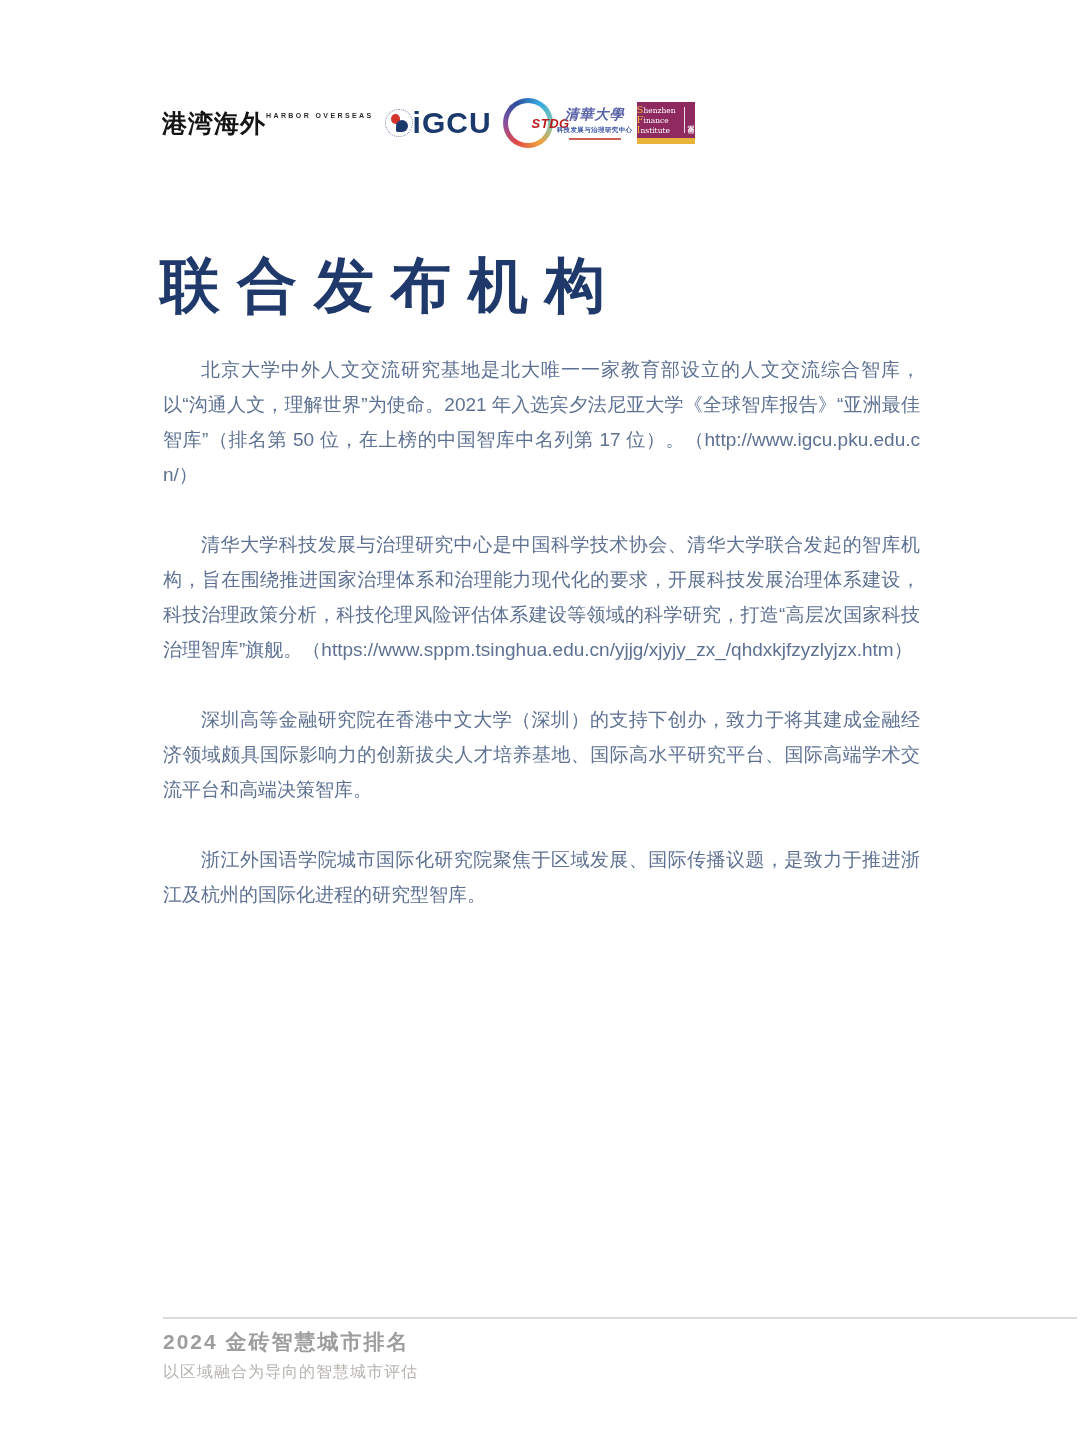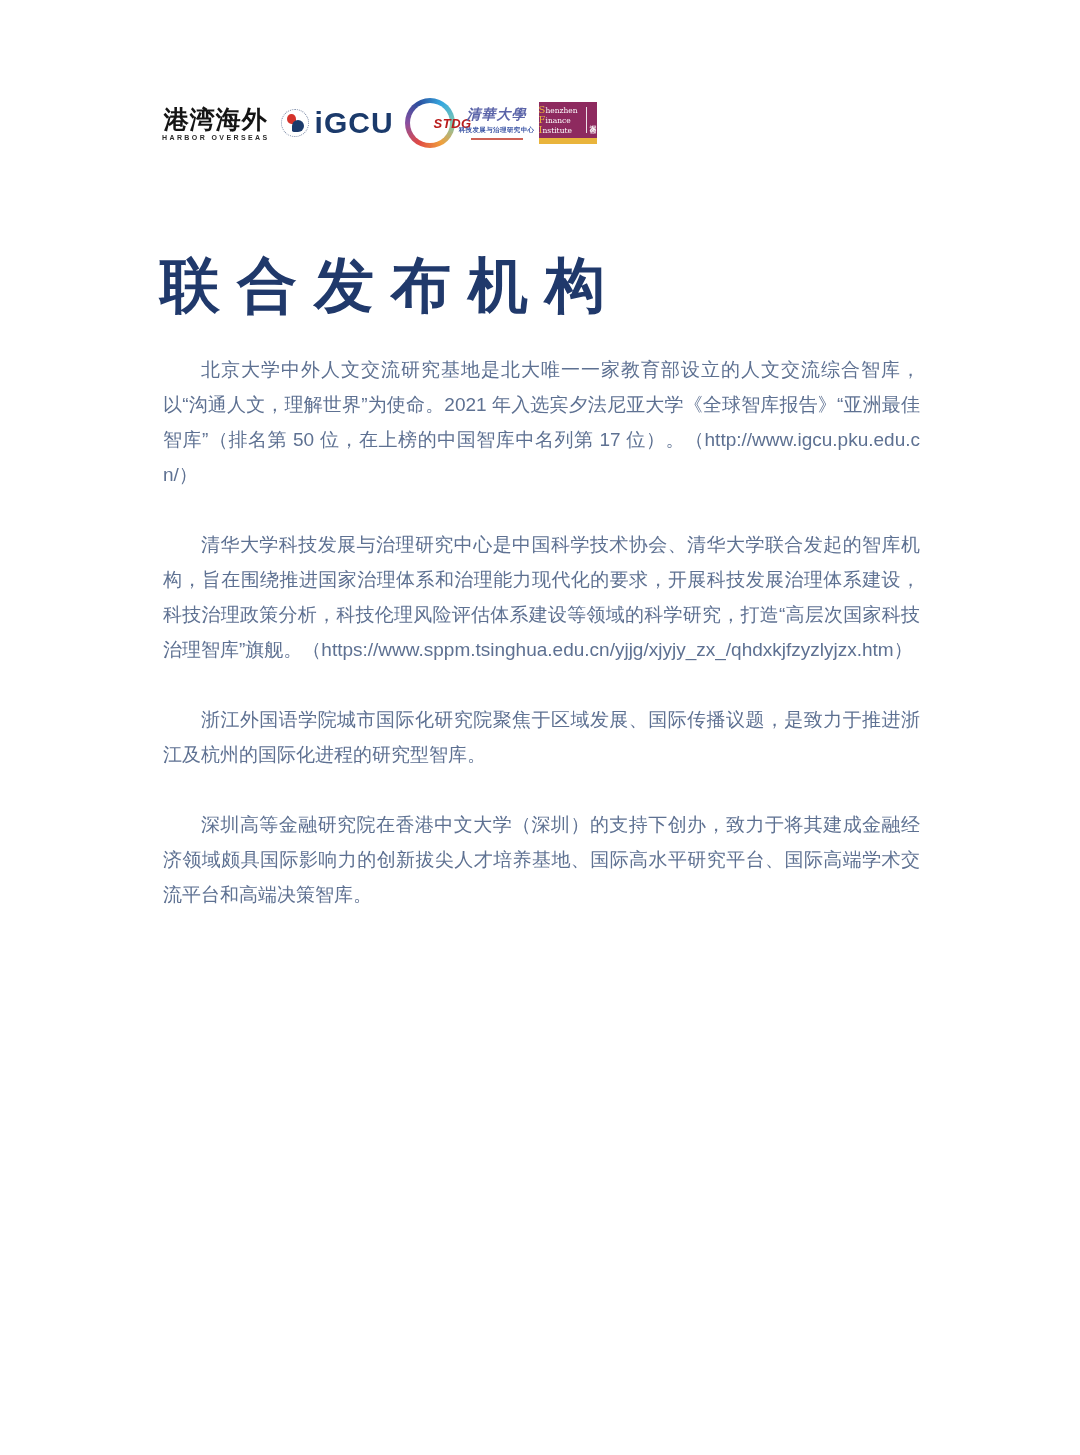--- a/index.html
+++ b/index.html
@@ -3,25 +3,25 @@
 <meta charset="utf-8">
 <style>
   html,body{margin:0;padding:0;background:#ffffff;}
   .page{position:relative;width:1080px;height:1455px;background:#ffffff;overflow:hidden;
         font-family:"Liberation Sans",sans-serif;}
 
   
   .logos{position:absolute;left:162px;top:97px;height:52px;display:flex;align-items:center;gap:11px;}
   .logo{display:flex;align-items:center;}
 
-  .harbor{flex-direction:column;align-items:center;}
+  .harbor{flex-direction:row;align-items:flex-start;}
   .harbor-cn{font-size:25px;font-weight:900;color:#141414;letter-spacing:1px;line-height:26px;}
   .harbor-en{font-size:7px;font-weight:700;color:#2b2b2b;letter-spacing:2.4px;margin-top:2px;}
 
-  .igcu{gap:6px;}
+  .igcu{gap:0;}
   .igcu-emblem{position:relative;width:26px;height:26px;border:1px dotted #7c8aa6;border-radius:50%;}
   .igcu-dot-red{position:absolute;left:5px;top:4px;width:9px;height:10px;background:#d5332c;
                 border-radius:50% 50% 20% 50%;}
   .igcu-dot-navy{position:absolute;right:4px;bottom:4px;width:12px;height:12px;background:#1b3a6b;
                  border-radius:50% 50% 50% 15%;}
   .igcu-text{font-size:30px;font-weight:600;color:#1b3a6b;letter-spacing:1px;}
 
   .stdg-ring{width:50px;height:50px;border-radius:50%;
              background:conic-gradient(from 210deg,#e04a45,#8a4fa0,#2b4f9e,#35a8e0,#7cc7b2,#f0a03c,#e04a45);
              display:flex;align-items:center;justify-content:center;}
@@ -111,18 +111,22 @@
     </div>
 
 
   </header>
 
   <h1 class="title">联合发布机构</h1>
 
   <main class="content">
     <p>北京大学中外人文交流研究基地是北大唯一一家教育部设立的人文交流综合智库，以“沟通人文，理解世界”为使命。2021 年入选宾夕法尼亚大学《全球智库报告》“亚洲最佳智库”（排名第 50 位，在上榜的中国智库中名列第 17 位）。（http://www.igcu.pku.edu.cn/）</p>
     <p>清华大学科技发展与治理研究中心是中国科学技术协会、清华大学联合发起的智库机构，旨在围绕推进国家治理体系和治理能力现代化的要求，开展科技发展治理体系建设，科技治理政策分析，科技伦理风险评估体系建设等领域的科学研究，打造“高层次国家科技治理智库”旗舰。（https://www.sppm.tsinghua.edu.cn/yjjg/xjyjy_zx_/qhdxkjfzyzlyjzx.htm）</p>
+    <p>深圳高等金融研究院在香港中文大学（深圳）的支持下创办，致力于将其建成金融经济领域颇具国际影响力的创新拔尖人才培养基地、国际高水平研究平台、国际高端学术交流平台和高端决策智库。</p>
     <p>浙江外国语学院城市国际化研究院聚焦于区域发展、国际传播议题，是致力于推进浙江及杭州的国际化进程的研究型智库。</p>
-    <p>深圳高等金融研究院在香港中文大学（深圳）的支持下创办，致力于将其建成金融经济领域颇具国际影响力的创新拔尖人才培养基地、国际高水平研究平台、国际高端学术交流平台和高端决策智库。</p>
   </main>
 
+  <footer class="footer">
+    <div class="footer-title">2024 金砖智慧城市排名</div>
+    <div class="footer-sub">以区域融合为导向的智慧城市评估</div>
+  </footer>
 
 </div>
 
 </body></html>

